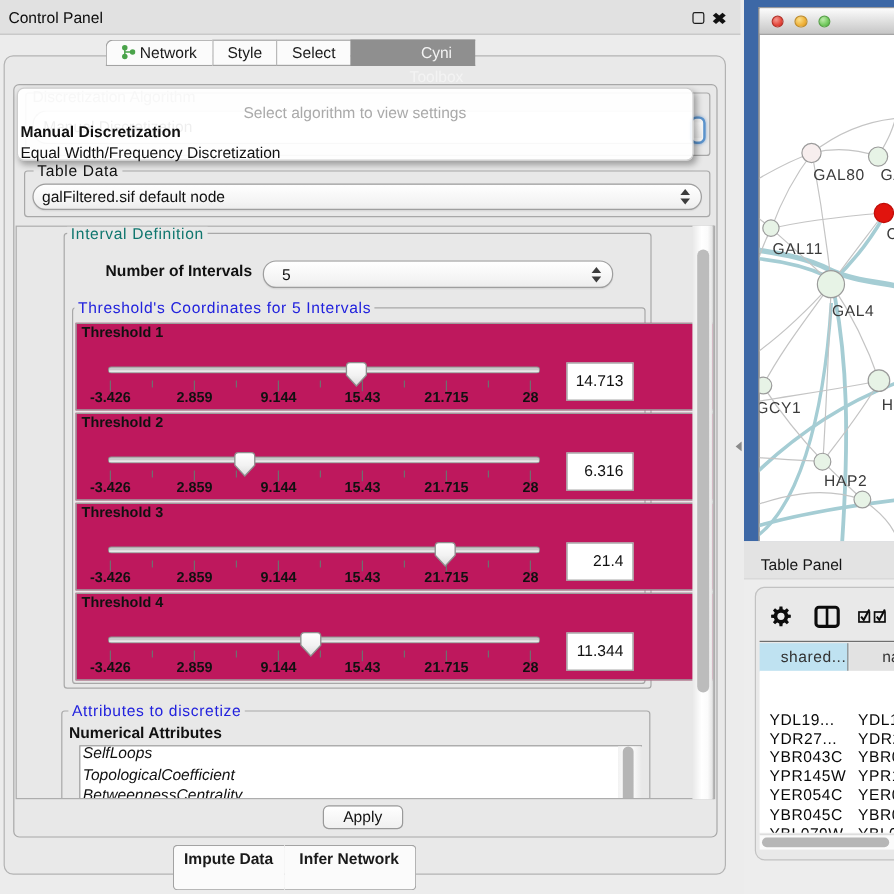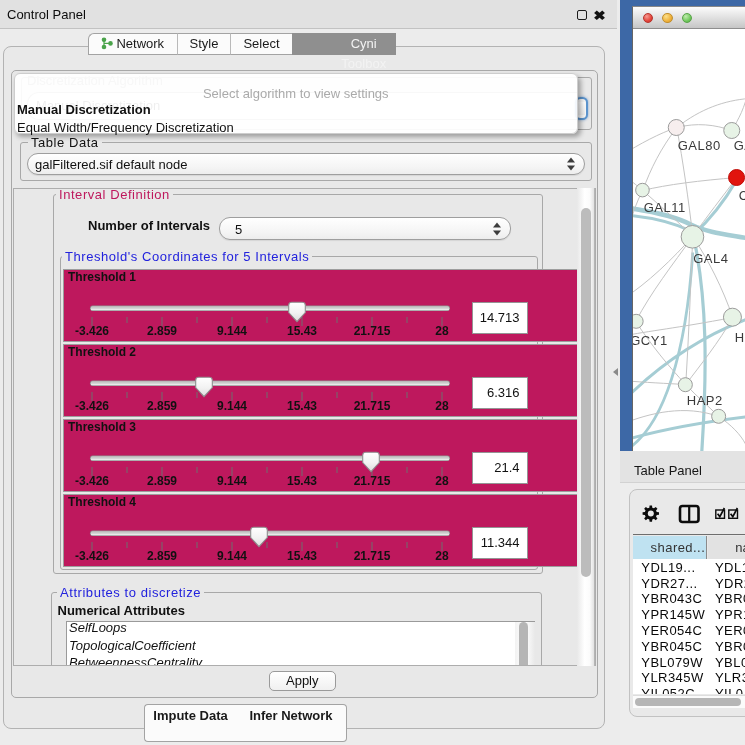--- a/index.html
+++ b/index.html
@@ -55,21 +55,21 @@
 #nettitle { position:absolute; left:0; top:0; width:113.5px; height:21.5px; background:linear-gradient(#fcfcfc,#dedede 55%,#c6c6c6); border-bottom:1px solid #8e8e8e; }
 .light { position:absolute; top:5.5px; width:10.5px; height:10.5px; border-radius:50%; }
 #tpbar { position:absolute; left:620px; top:450.5px; width:125px; height:32px; background:#e3e3e3; border-bottom:1px solid #d2d2d2; }
 #tpbar span { position:absolute; left:14px; top:12.5px; font-size:13px; color:#161616; }
 #lowbg { position:absolute; left:620px; top:483px; width:125px; height:262px; background:#ededed; }
 #tcard { position:absolute; left:629px; top:489px; width:135px; height:228px; background:#e9e9e9; border:1px solid #c2c2c2; border-radius:8px; }
 #thead { position:absolute; left:632.5px; top:533.8px; width:112.5px; height:25.7px; border-top:1px solid #6e6e6e; }
 #thc1 { position:absolute; left:0; top:1px; width:74.8px; height:24.7px; background:#bfe2f1; border-right:1px solid #8b8b8b; text-align:center; line-height:24px; color:#333; letter-spacing:0.45px; padding-left:17px; }
 #thc2 { position:absolute; left:75.8px; top:1px; width:36.7px; height:24.7px; background:#e2e2e2; color:#333; }
 #tbody { position:absolute; left:632.5px; top:558.8px; width:112.5px; height:135.7px; background:#fff; overflow:hidden; }
-.trow { position:absolute; width:100%; height:15.4px; }
+.trow { position:absolute; width:100%; height:15.4px;margin-top:32px; }
 .trow span { position:absolute; font-size:13px; color:#090909; letter-spacing:0.45px; }
 #hsb { position:absolute; left:632.5px; top:694.5px; width:112.5px; height:13px; background:#fbfbfb; border-top:1px solid #ddd; }
 #hsb .thumb { position:absolute; left:2px; top:2px; width:106px; height:8.5px; background:#b6b6b6; border-radius:4.5px; }
 #splitarrow { position:absolute; left:612.5px; top:368px; width:0; height:0; border-top:4px solid transparent; border-bottom:4px solid transparent; border-right:5px solid #8a8a8a; }
 </style></head><body>
 <svg width="0" height="0">
     <defs>
 <linearGradient id="thg" x1="0" y1="0" x2="0" y2="1">
 <stop offset="0" stop-color="#ffffff"></stop>
         <stop offset="0.55" stop-color="#f2f2f2"></stop>
@@ -110,21 +110,21 @@
 <div id="popup">
 <div class="gray">Select algorithm to view settings</div>
 <div class="it1">Manual Discretization</div>
 <div class="it2">Equal Width/Frequency Discretization</div>
 </div>
 
 
 <div id="scrollarea">
 
   <div class="group" style="left:39.5px;top:5px;width:490px;height:380px"></div>
-  <div class="glabel" style="left:42.5px;top:-2.5px;color:#be185d">Interval Definition</div>
+  <div class="glabel" style="left:42.5px;top:-2.5px;color:#0f766e">Interval Definition</div>
   <div class="abs" style="left:74.5px;top:28.5px;font-weight:bold">Number of Intervals</div>
   <div class="combo" style="left:205.5px;top:28px;width:292px;height:23px">
       <span style="position:absolute;left:15px;top:50%;transform:translateY(-50%);">5</span>
       <svg width="12" height="16" style="position:absolute;right:7px;top:50%;transform:translateY(-50%)">
         <path d="M6,1.5 L10,6.5 L2,6.5 Z" fill="#3c3c3c"></path>
         <path d="M6,14.5 L10,9.5 L2,9.5 Z" fill="#3c3c3c"></path>
       </svg>
     </div>
   <div class="group" style="left:46.5px;top:66.5px;width:478px;height:314px"></div>
   <div class="glabel" style="left:48.5px;top:59.5px;color:#2222dd">Threshold's Coordinates for 5 Intervals</div>

